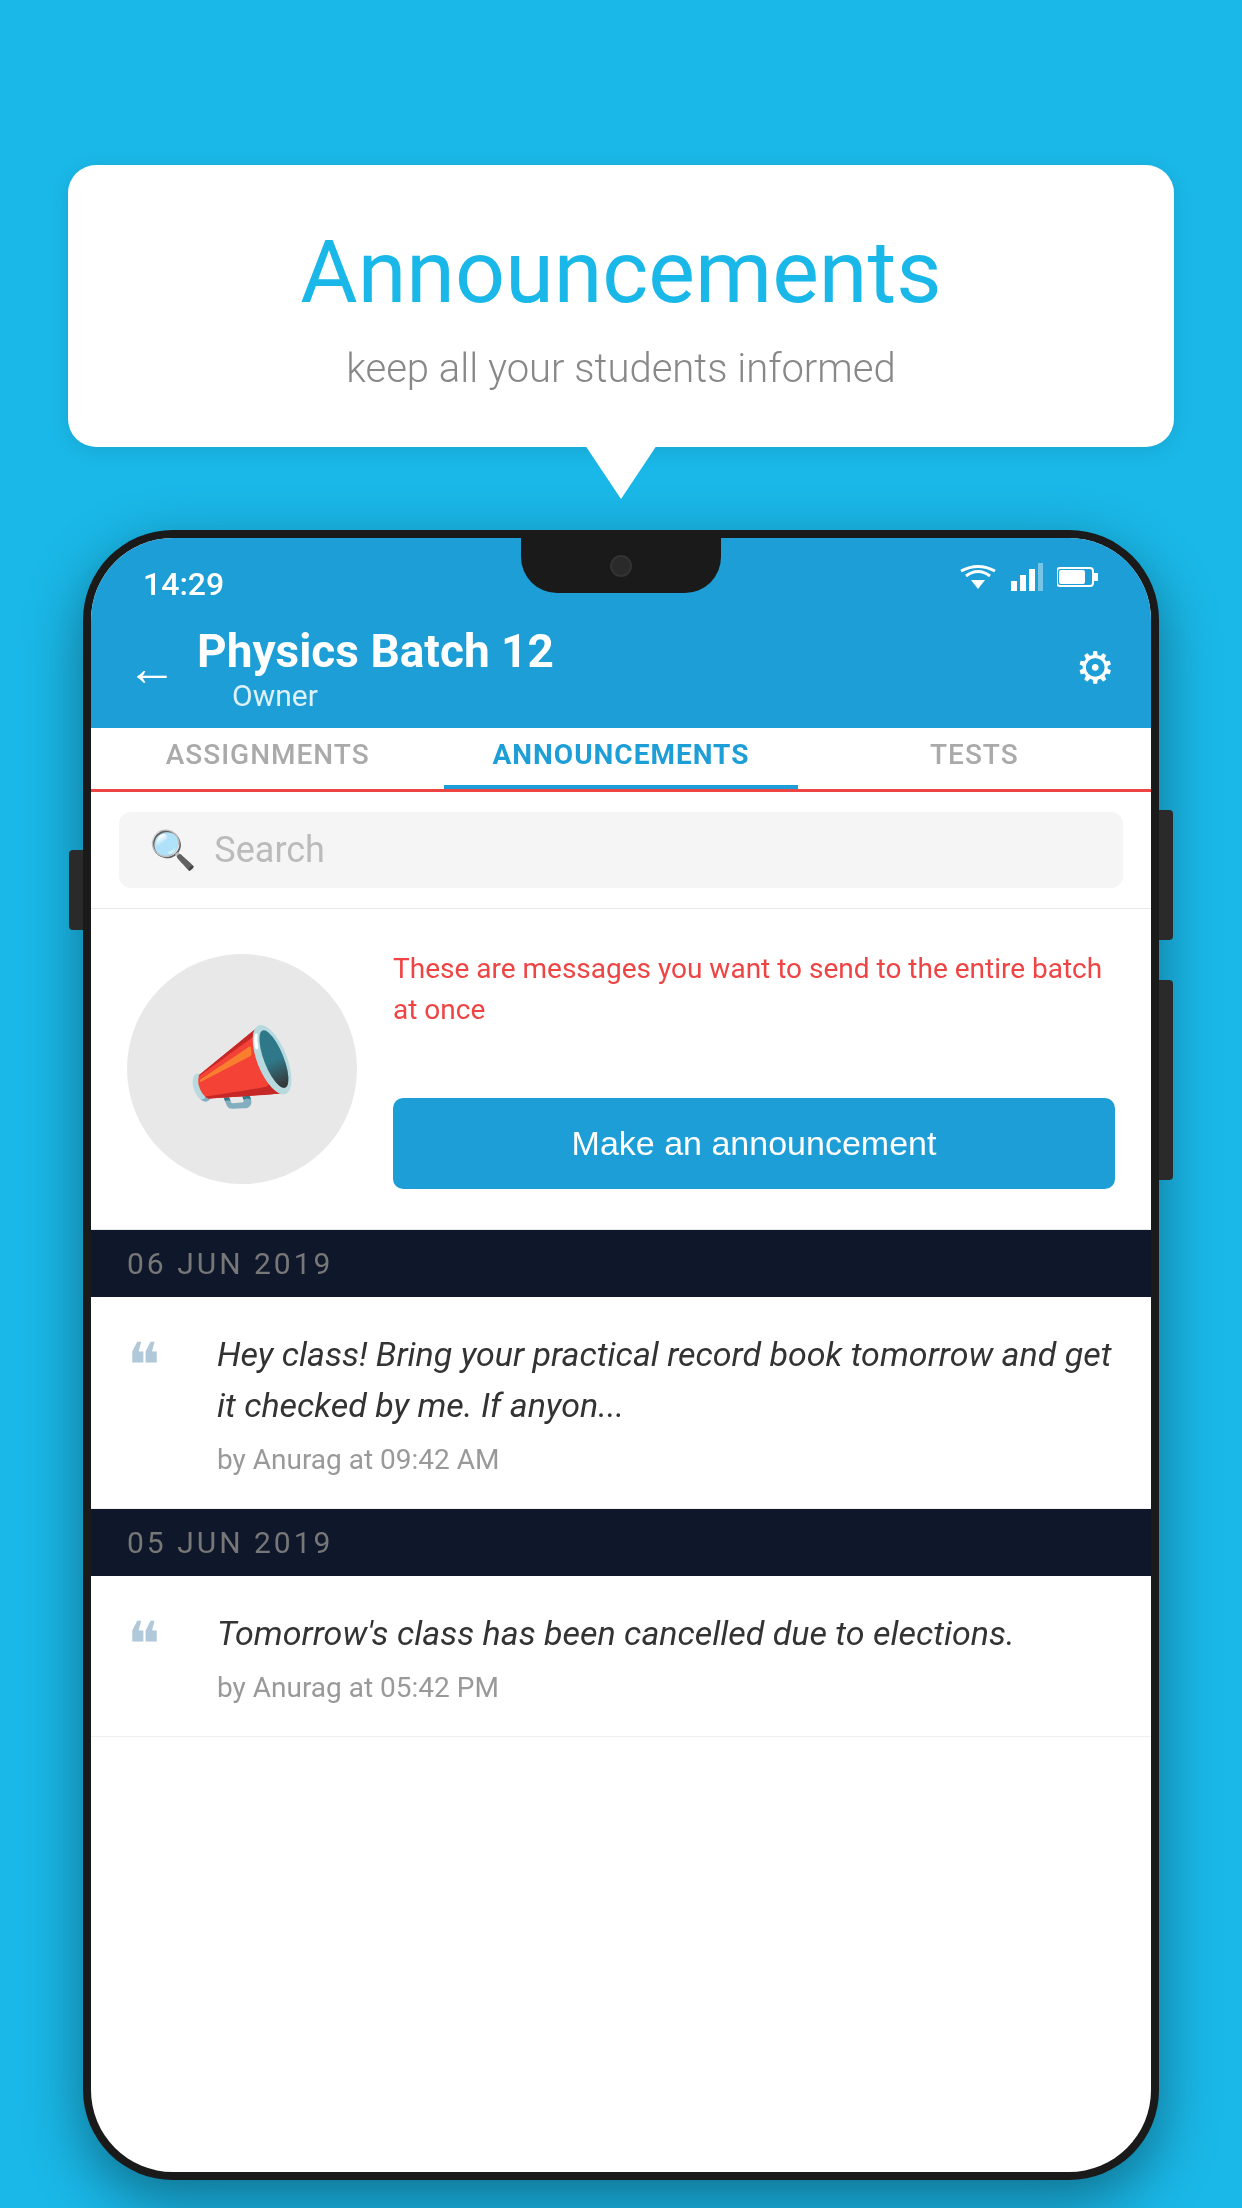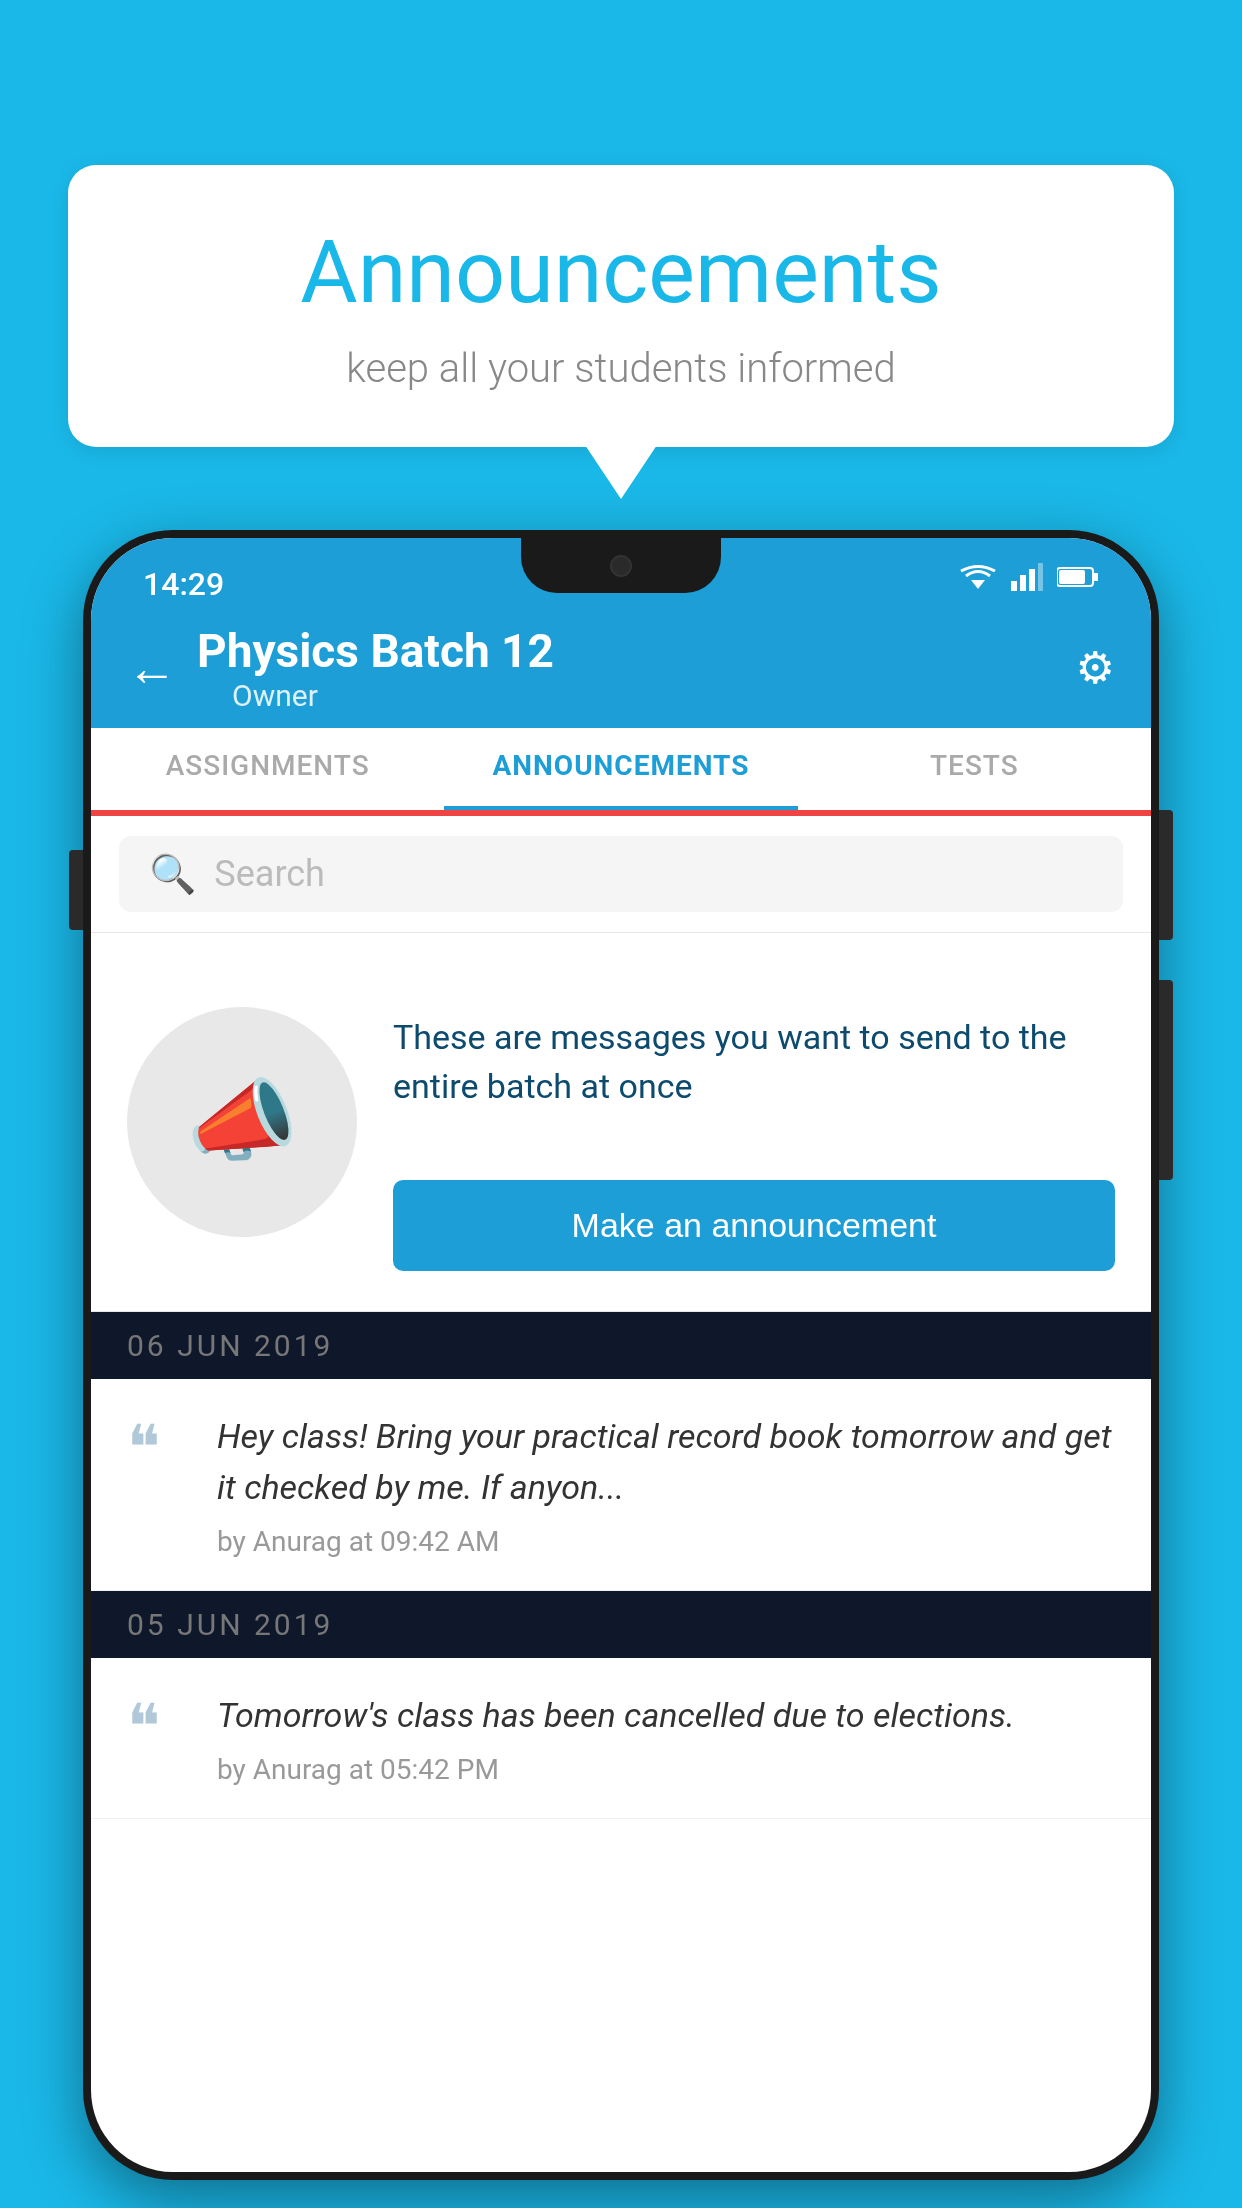--- a/index.html
+++ b/index.html
@@ -173,24 +173,24 @@
       color: white;
       font-size: 44px;
       cursor: pointer;
       width: 70px;
       text-align: right;
     }
 
     
     .tabs-bar {
       background: white;
-      height: 88px;
+      height: 64px;
       display: flex;
       align-items: flex-end;
-      border-bottom: 6px solid #ef4444;
+      border-bottom: 3px solid #ef4444;
       overflow: hidden;
     }
 
     .tab-item {
       flex: 1;
       height: 100%;
       display: flex;
       align-items: center;
       justify-content: center;
       font-size: 28px;
@@ -262,24 +262,23 @@
     }
 
     .promo-content {
       flex: 1;
       display: flex;
       flex-direction: column;
       gap: 26px;
     }
 
     .promo-text {
-      font-size: 34px;
-      color: #0c4a6e;
+      font-size: 28px;
+      color: #ef4444;
       line-height: 1.45;
-      margin-top: 40px;
     }
 
     .make-announcement-btn {
       background: #1d9ed6;
       color: white;
       border: none;
       border-radius: 10px;
       padding: 26px 32px;
       font-size: 34px;
       font-weight: 500;

